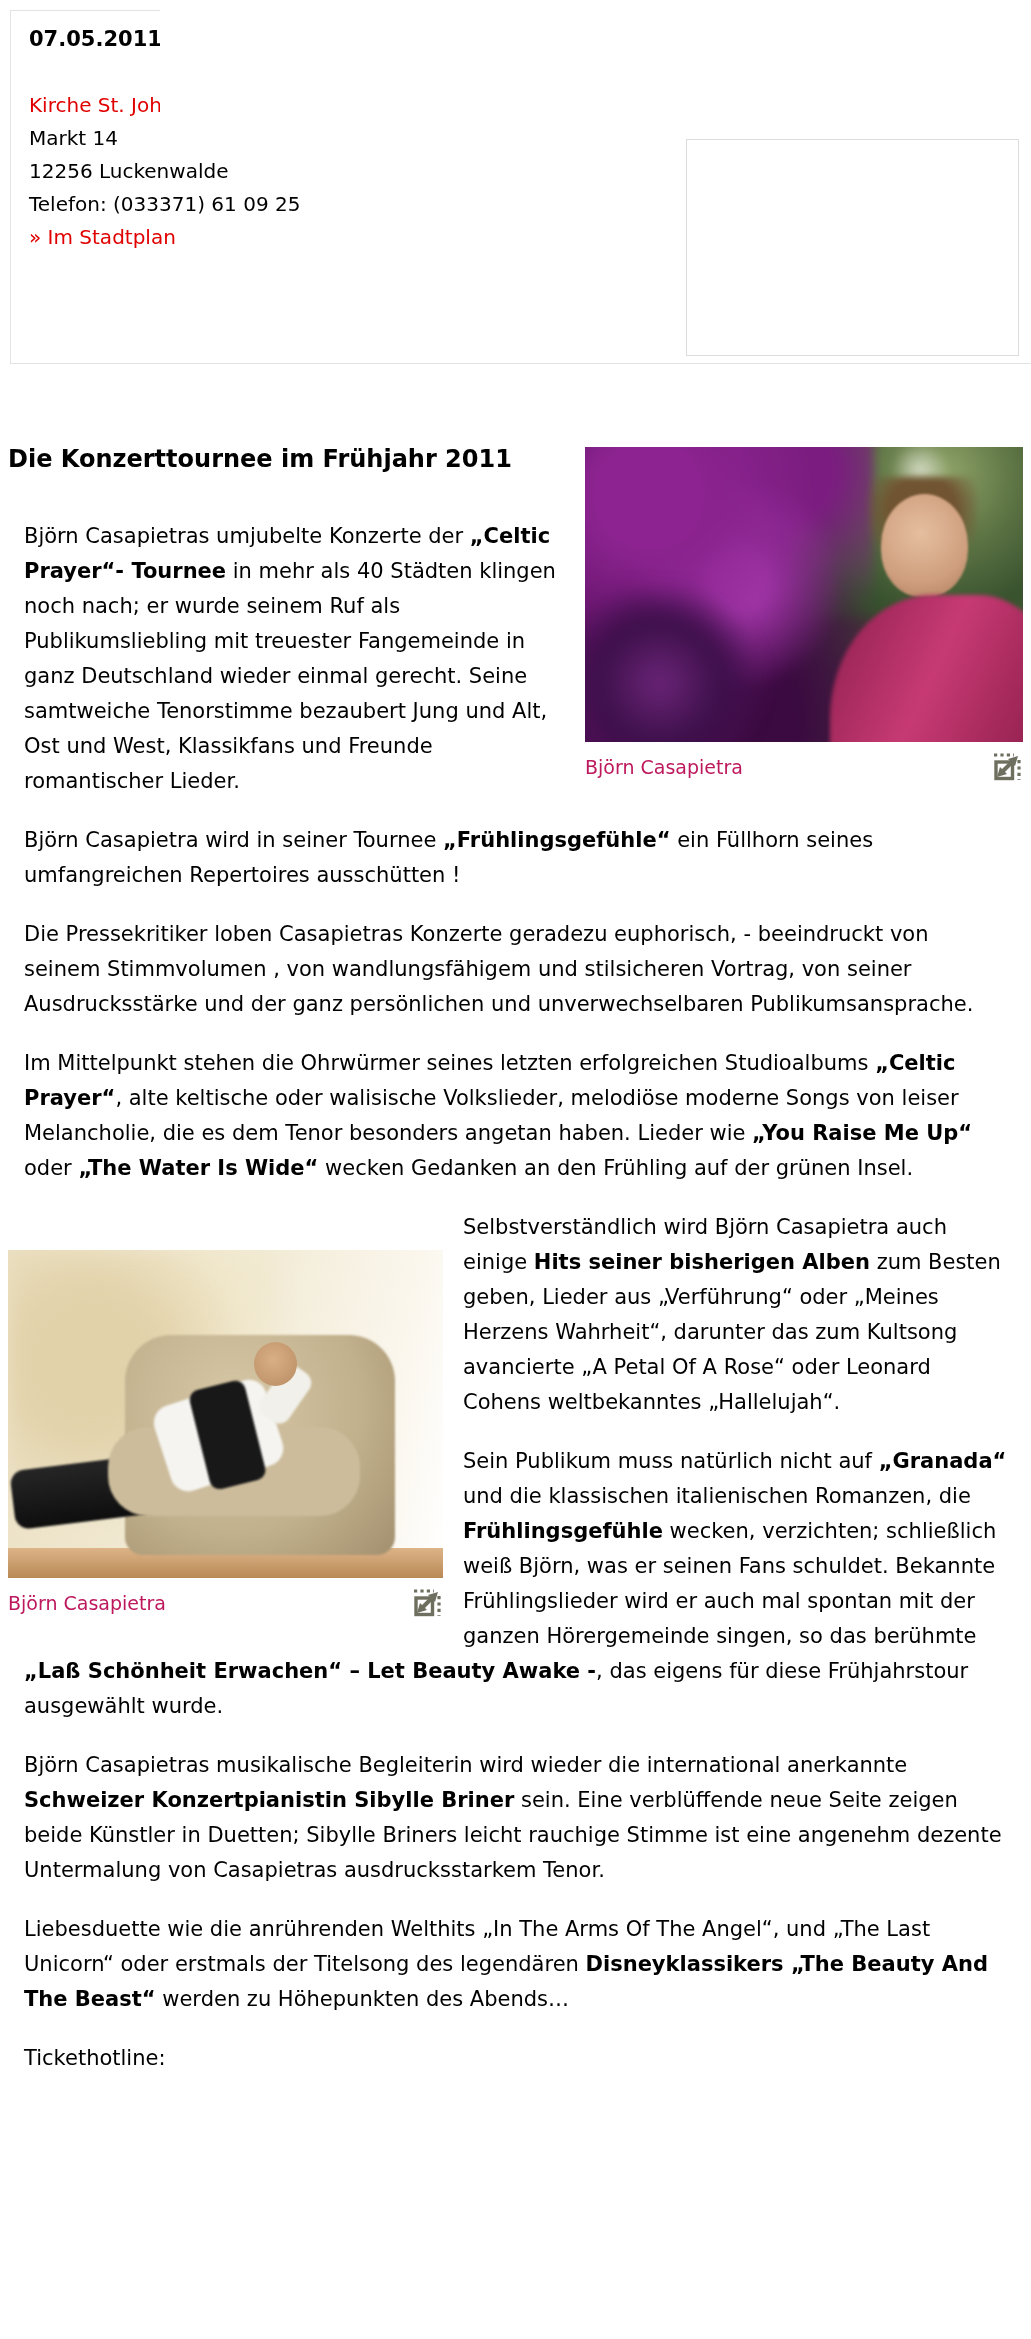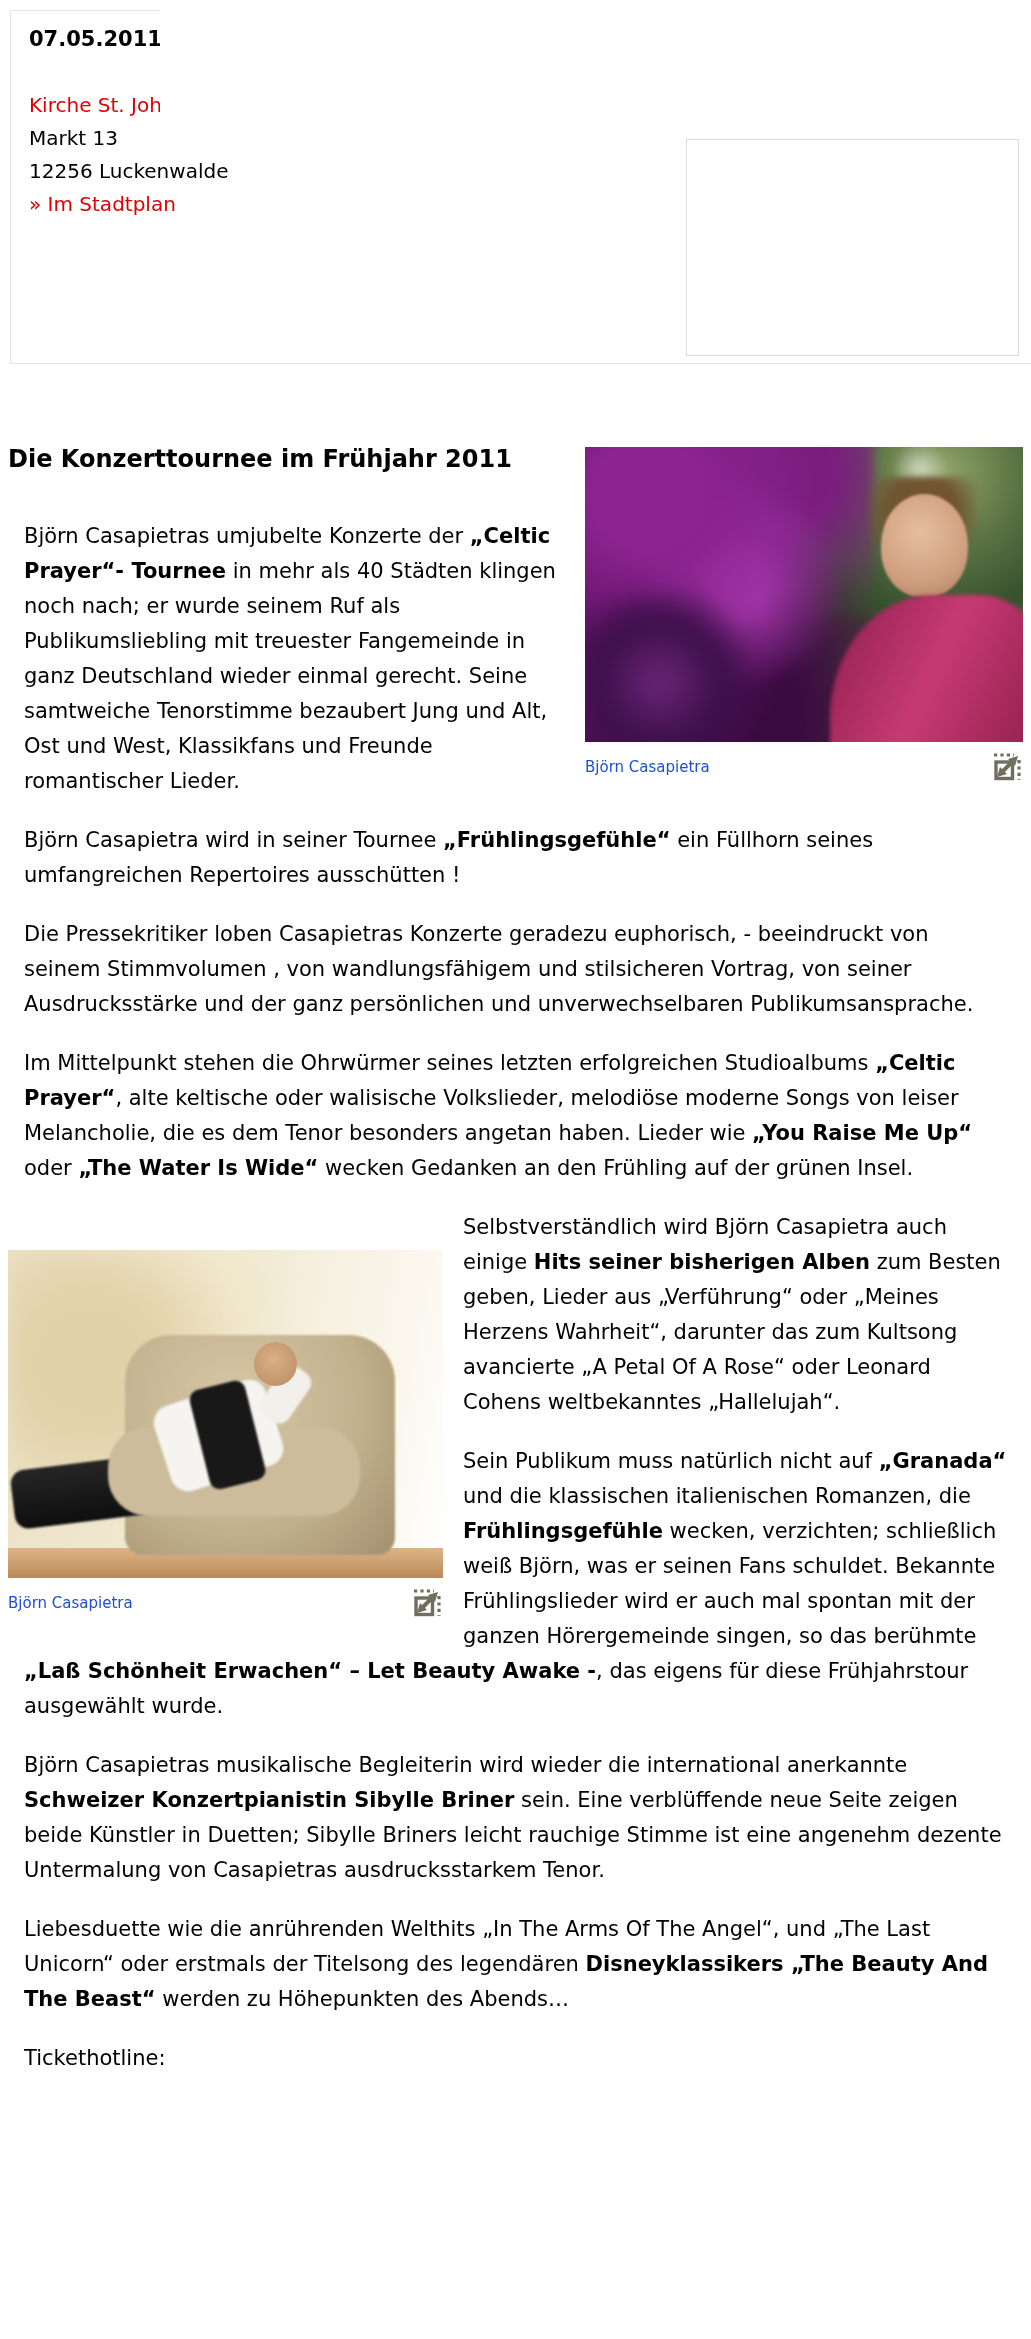--- a/index.html
+++ b/index.html
@@ -31,21 +31,21 @@
   .t1{font-size:23px;font-weight:bold;font-style:italic;margin:6px 0 20px;line-height:30px;}
   .t2{font-size:24px;font-weight:bold;margin:0 0 44px;line-height:32px;}
   .article p{font-size:21px;line-height:35px;margin:0 16px 24px;}
   .article p b{font-weight:bold;}
   .hotline{font-weight:normal;margin-top:32px;}
   
   figure{margin:0;}
   .fig-right{float:right;width:438px;margin:4px 0 12px 16px;}
   .fig-left{float:left;width:435px;margin:40px 20px 12px 0;}
   .caprow{display:flex;justify-content:space-between;align-items:center;margin-top:9px;}
-  .cap{font-size:15px;color:#1d4ed8;}
+  .cap{font-size:19px;color:#be185d;}
   .enlarge{width:32px;height:32px;display:inline-block;cursor:pointer;flex:0 0 auto;}
   .photo{position:relative;overflow:hidden;width:100%;cursor:pointer;}
   .photo1{height:295px;background:#3a1040;}
   .photo2{height:328px;background:#efe6cf;}
   .photo div{position:absolute;}
   
   .p1-bg{inset:0;background:linear-gradient(100deg,#331038 0%,#4a1550 42%,#41452e 72%,#5d7044 100%);}
   .p1-green{right:-12px;top:-12px;width:56%;height:62%;
     background:radial-gradient(circle at 62% 22%,#93a76b 0%,#5d7444 35%,#37512e 68%,rgba(40,60,30,0) 100%);
     filter:blur(6px);}
@@ -86,22 +86,23 @@
   .p2-armup{left:60%;top:35%;width:7.5%;height:18%;border-radius:12px;transform:rotate(35deg);
     background:#f1f0ea;filter:blur(1px);}
 </style>
 </head>
 <body>
 
 <div class="header-card">
   <div class="event-date">07.05.2011 17</div>
   <div class="venue-block">
     <div class="link-red">Kirche St. Joha</div>
-    <div>Markt 13</div>
+    <div>Markt 14</div>
     <div>12256 Luckenwalde</div>
+    <div>Telefon: (033371) 61 09 25</div>
     <div class="link-red">» Im Stadtplan</div>
   </div>
   <div class="map-box"></div>
 </div>
 <div class="white-overlay"></div>
 
 <div class="article">
 
   <figure class="fig-right">
     <div class="photo photo1">

